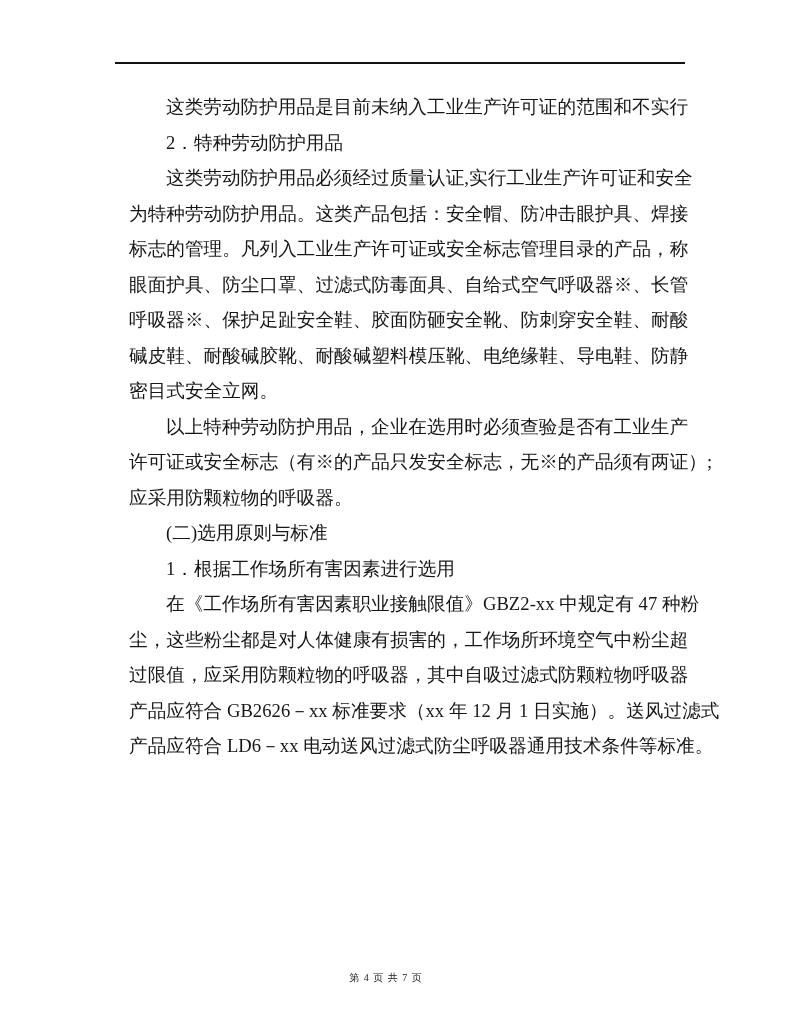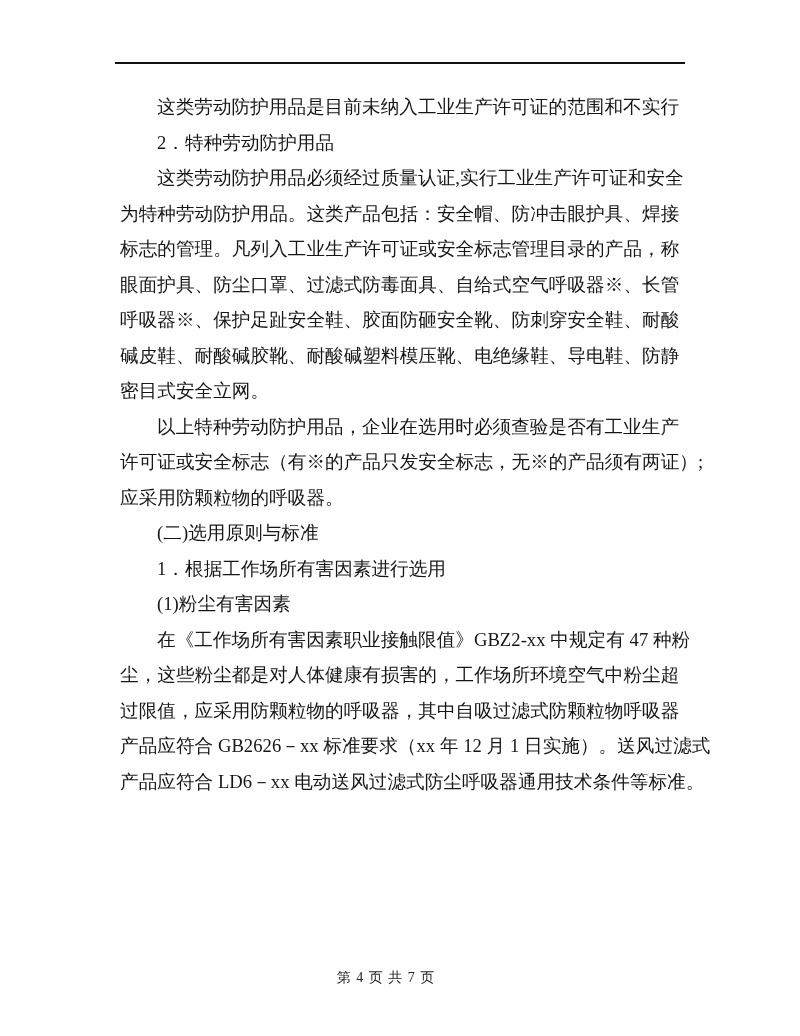--- a/index.html
+++ b/index.html
@@ -19,42 +19,42 @@
   .header-rule {
     position: absolute;
     left: 115px;
     top: 62px;
     width: 570px;
     height: 2px;
     background: #111111;
   }
   .doc-body {
     position: absolute;
-    left: 120px;
+    left: 129px;
     top: 89px;
     width: 561px;
     font-size: 18.6px;
     line-height: 35.5px;
     letter-spacing: 0.05px;
   }
   .line {
     height: 35.5px;
     white-space: nowrap;
     overflow: visible;
   }
   .line.indent {
     text-indent: 37px;
   }
   .page-footer {
     position: absolute;
     left: 0;
     top: 968px;
     width: 772px;
     text-align: center;
-    font-size: 14px;
+    font-size: 10px;
     line-height: 20px;
     letter-spacing: 1px;
     color: #222222;
   }
 </style>
 </head>
 <body>
 
 <div class="page">
 
@@ -68,21 +68,20 @@
     <div class="line">标志的管理。凡列入工业生产许可证或安全标志管理目录的产品，称</div>
     <div class="line">眼面护具、防尘口罩、过滤式防毒面具、自给式空气呼吸器※、长管</div>
     <div class="line">呼吸器※、保护足趾安全鞋、胶面防砸安全靴、防刺穿安全鞋、耐酸</div>
     <div class="line">碱皮鞋、耐酸碱胶靴、耐酸碱塑料模压靴、电绝缘鞋、导电鞋、防静</div>
     <div class="line">密目式安全立网。</div>
     <div class="line indent">以上特种劳动防护用品，企业在选用时必须查验是否有工业生产</div>
     <div class="line">许可证或安全标志（有※的产品只发安全标志，无※的产品须有两证）;</div>
     <div class="line">应采用防颗粒物的呼吸器。</div>
     <div class="line indent">(二)选用原则与标准</div>
     <div class="line indent">1．根据工作场所有害因素进行选用</div>
-    <div class="line indent">(1)粉尘有害因素</div>
     <div class="line indent">在《工作场所有害因素职业接触限值》GBZ2-xx 中规定有 47 种粉</div>
     <div class="line">尘，这些粉尘都是对人体健康有损害的，工作场所环境空气中粉尘超</div>
     <div class="line">过限值，应采用防颗粒物的呼吸器，其中自吸过滤式防颗粒物呼吸器</div>
     <div class="line">产品应符合 GB2626－xx 标准要求（xx 年 12 月 1 日实施）。送风过滤式</div>
     <div class="line">产品应符合 LD6－xx 电动送风过滤式防尘呼吸器通用技术条件等标准。</div>
     <div class="line"></div>
   </div>
 
   <div class="page-footer">第 4 页 共 7 页</div>
 

